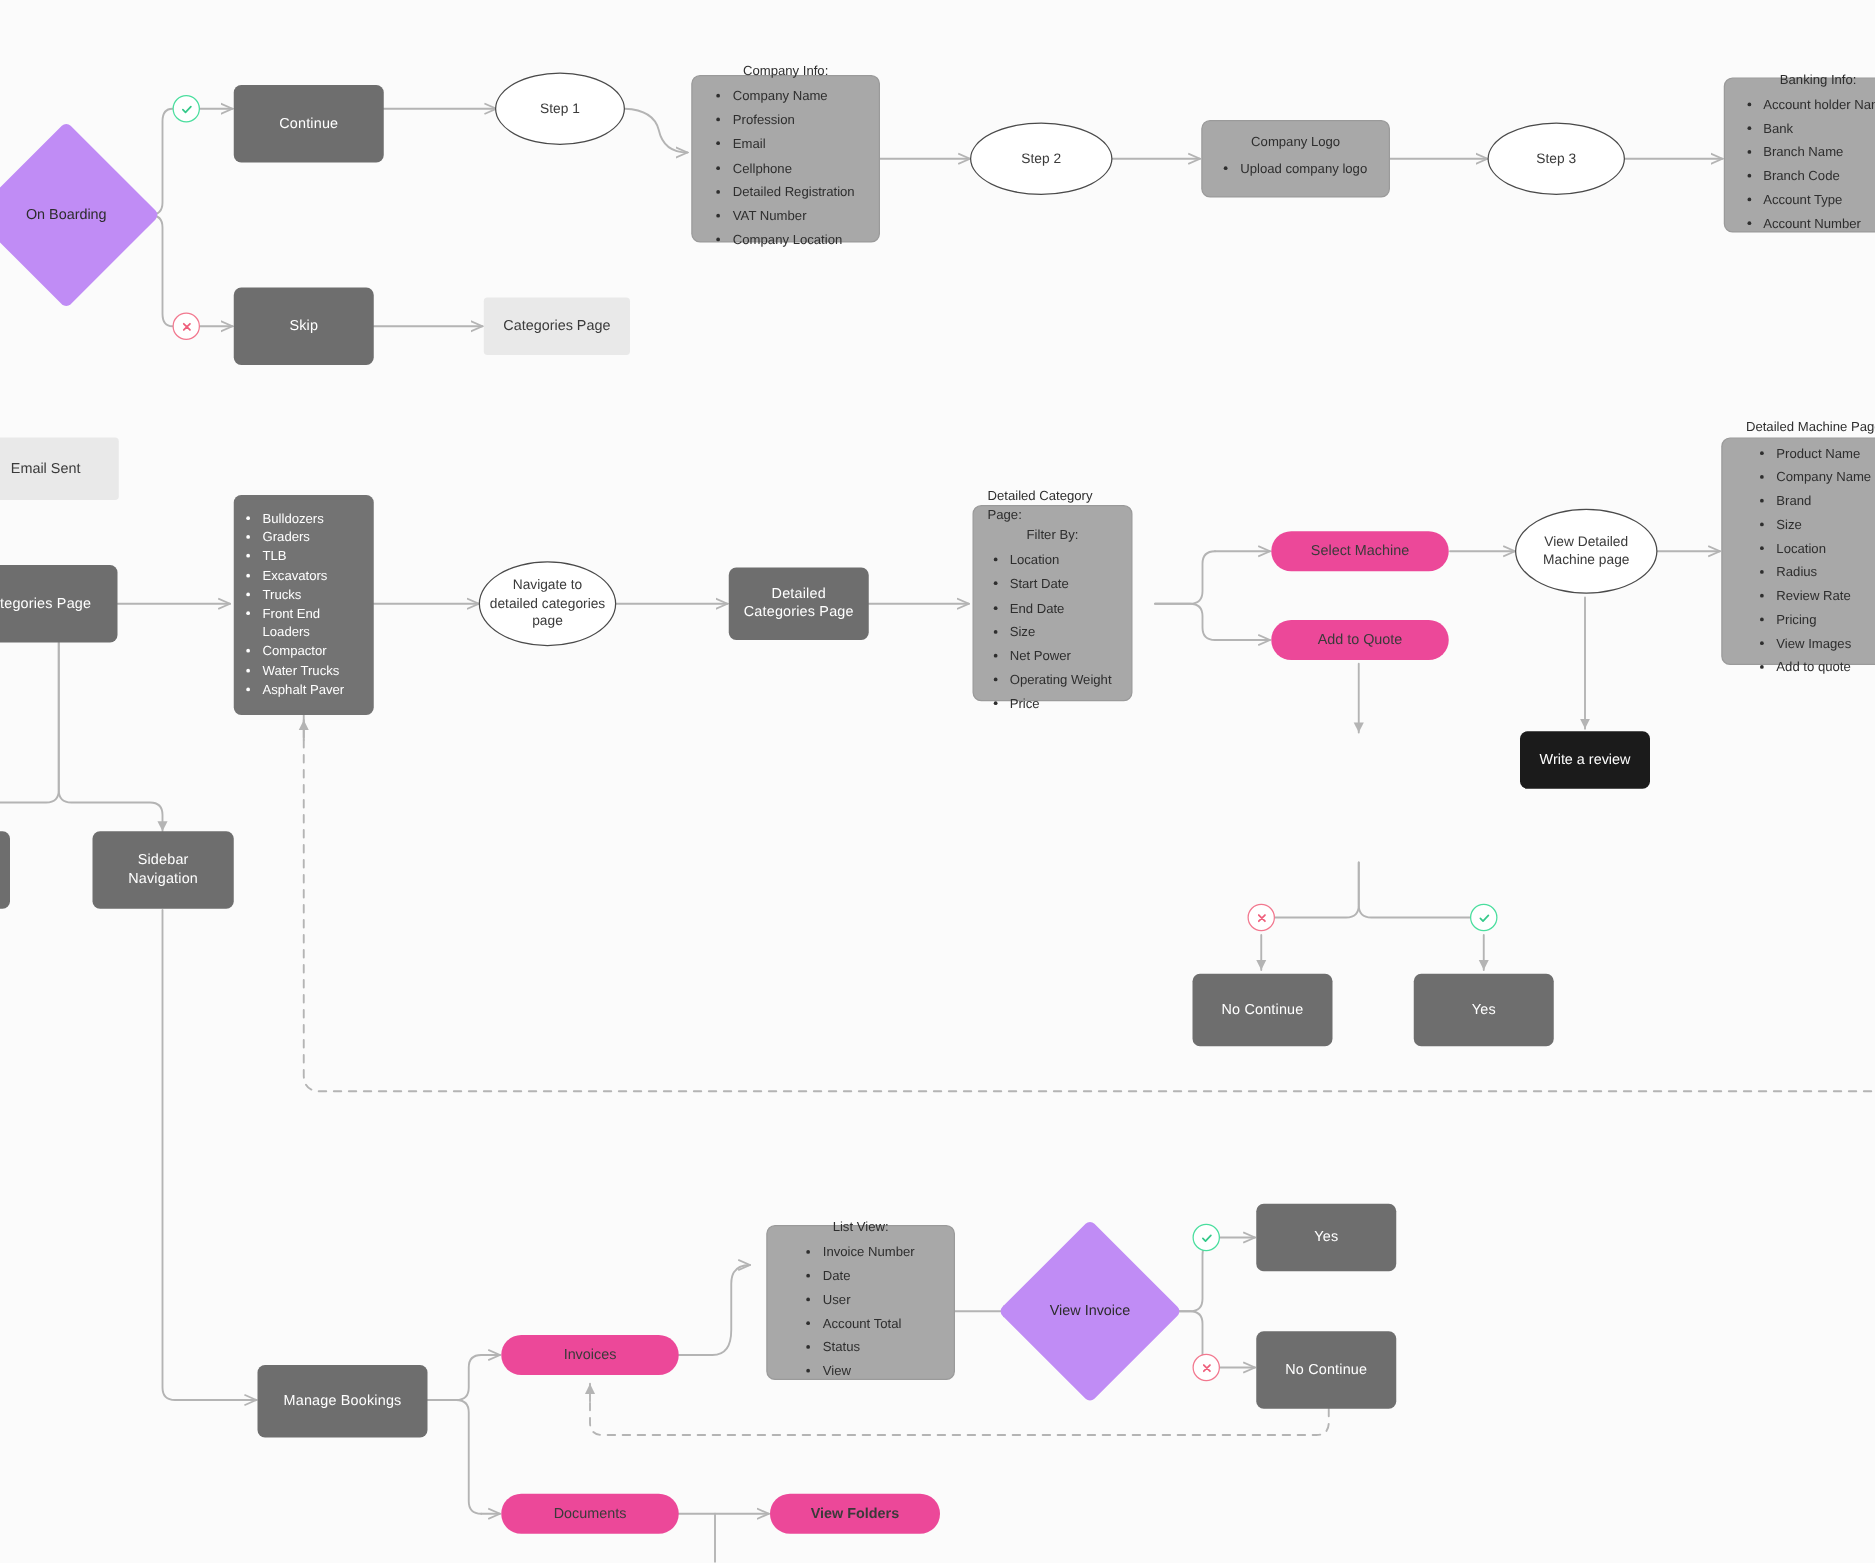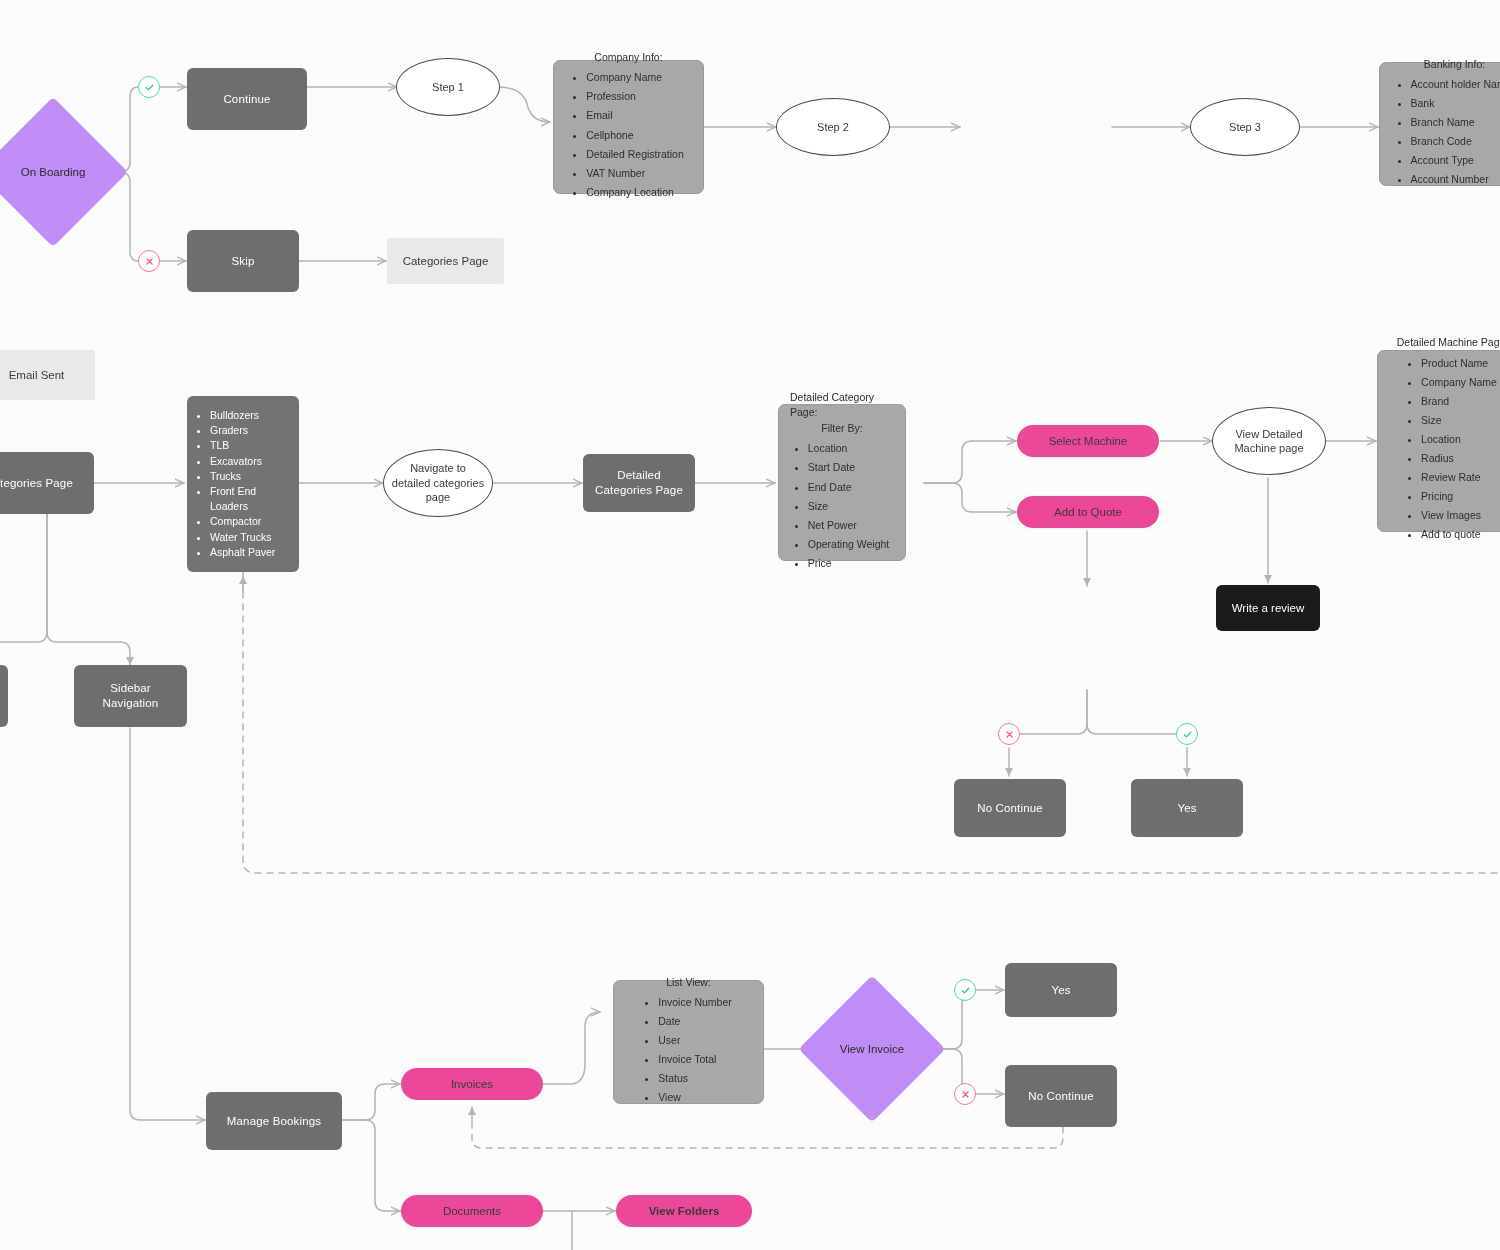--- a/index.html
+++ b/index.html
@@ -210,20 +210,26 @@
       <li>Email</li>
       <li>Cellphone</li>
       <li>Detailed Registration</li>
       <li>VAT Number</li>
       <li>Company Location</li>
     </ul>
   </div>
 
   <div class="node ellipse" style="left:776px;top:98px;width:114px;height:58px;">Step 2</div>
 
+  <div class="node panel" style="left:961px;top:96px;width:151px;height:62px;">
+    <div class="hd">Company Logo</div>
+    <ul>
+      <li>Upload company logo</li>
+    </ul>
+  </div>
 
   <div class="node ellipse" style="left:1190px;top:98px;width:110px;height:58px;">Step 3</div>
 
   <div class="node panel" style="left:1379px;top:62px;width:151px;height:124px;">
     <div class="hd">Banking Info:</div>
     <ul>
       <li>Account holder Name</li>
       <li>Bank</li>
       <li>Branch Name</li>
       <li>Branch Code</li>
@@ -318,21 +324,21 @@
   <div class="node pill" style="left:401px;top:1195px;width:142px;height:32px;">Documents</div>
 
   <div class="node pill" style="left:616px;top:1195px;width:136px;height:32px;font-weight:bold;">View Folders</div>
 
   <div class="node panel" style="left:613px;top:980px;width:151px;height:124px;">
     <div class="hd">List View:</div>
     <ul>
       <li>Invoice Number</li>
       <li>Date</li>
       <li>User</li>
-      <li>Invoice Total</li>
+      <li>Account Total</li>
       <li>Status</li>
       <li>View</li>
     </ul>
   </div>
 
   <div class="node diamond" style="left:820px;top:997px;width:104px;height:104px;">
     <div class="dshape"></div>
     <div class="dlabel">View Invoice</div>
   </div>
 

